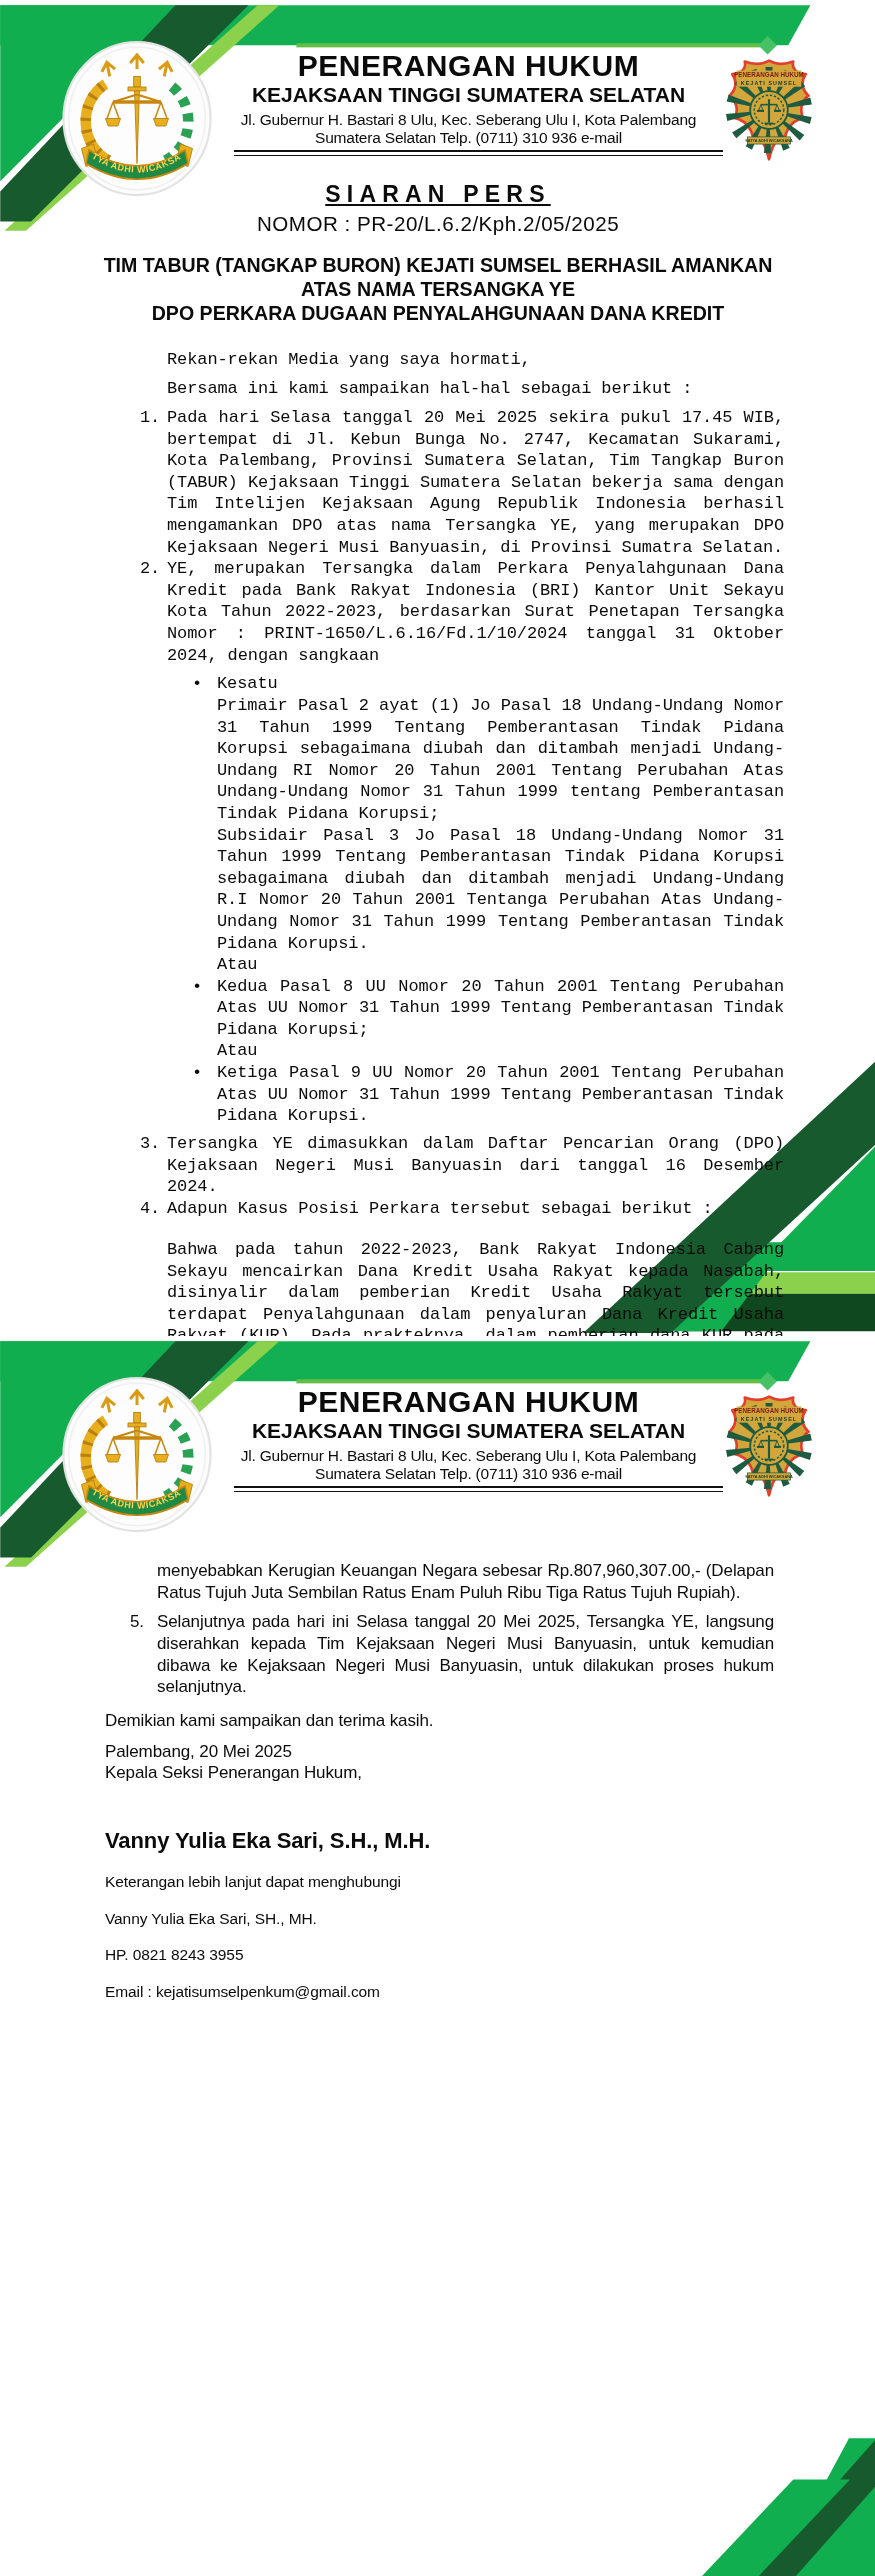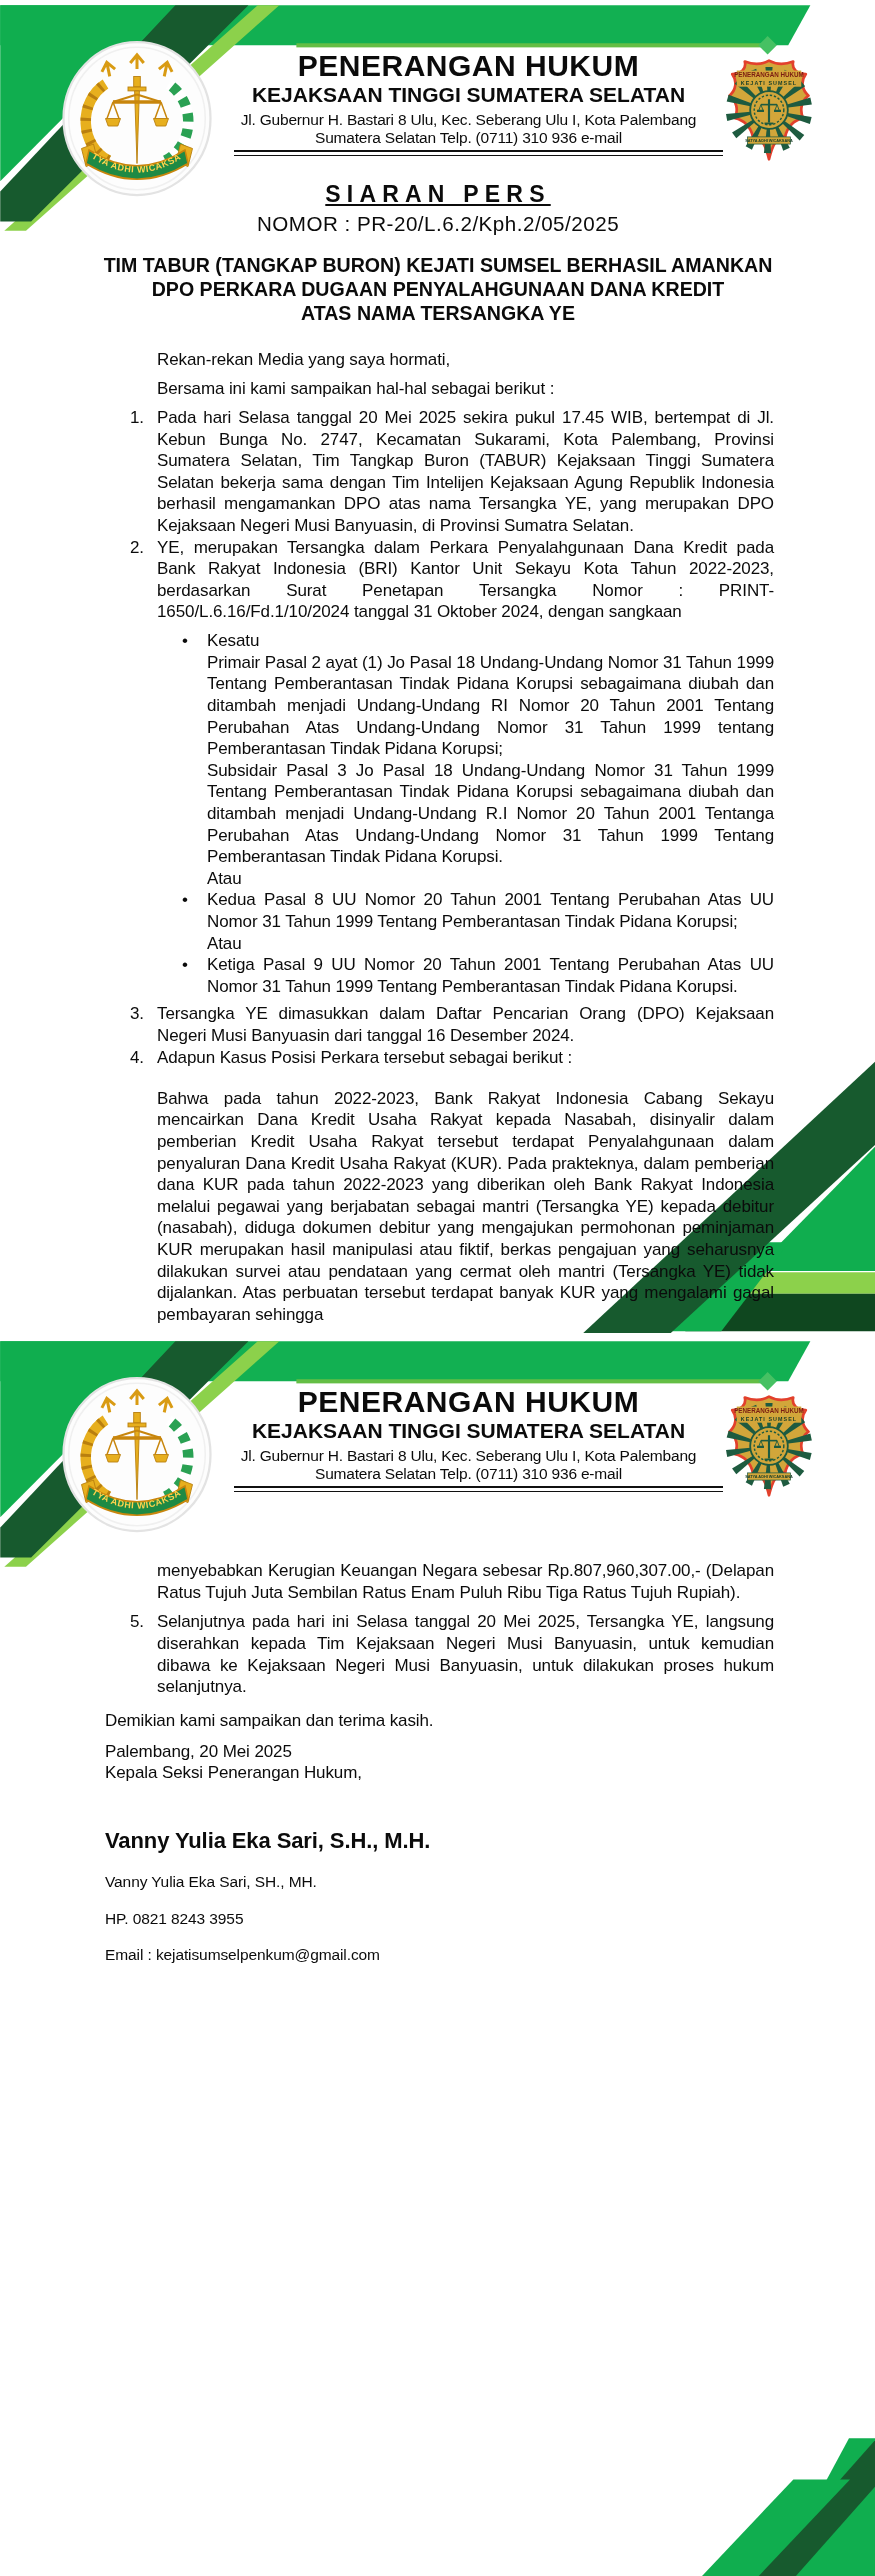--- a/index.html
+++ b/index.html
@@ -21,21 +21,21 @@
 
   
   .press{position:absolute;left:103px;top:181px;width:670px;text-align:center;}
   .press-label{font-size:23px;font-weight:bold;letter-spacing:6.2px;text-decoration:underline;}
   .press-no{font-size:20.6px;font-weight:normal;margin-top:4.1px;letter-spacing:0.5px;}
   .headline{position:absolute;left:93px;top:253px;width:690px;text-align:center;
             font-size:19.6px;font-weight:bold;line-height:24px;}
 
   
   .flow{position:absolute;font-size:17px;line-height:21.6px;letter-spacing:-0.1px;}
-  .b1{left:157px;top:349px;width:617px;}
+  .b1{left:167px;top:349px;width:617px;font-family:Liberation Mono, monospace;}
   .b2{left:157px;top:184px;width:617px;margin-top:40px;}
   .flow p{margin:0;text-align:justify;}
   .greeting{margin-bottom:7.2px !important;text-align:left !important;}
   .intro{margin-bottom:7.7px !important;text-align:center;}
   .item{position:relative;margin:0;}
   .item .num{position:absolute;left:-27px;top:0;}
   .bullets{margin-top:7.2px;margin-bottom:6.2px;}
   .bullet{position:relative;padding-left:50px;}
   .bullet .dot{position:absolute;left:25px;top:0;}
   .case{margin-top:19.6px !important;}
@@ -155,22 +155,22 @@
       <text x="50" y="94" text-anchor="middle" font-size="4.3" font-weight="bold" fill="#143C28">SATYA ADHI WICAKSANA</text>
     </svg>
 
     <div class="press">
       <div class="press-label">SIARAN PERS</div>
       <div class="press-no">NOMOR : PR-20/L.6.2/Kph.2/05/2025</div>
     </div>
 
     <div class="headline">
       <div>TIM TABUR (TANGKAP BURON) KEJATI SUMSEL BERHASIL AMANKAN</div>
+      <div>ATAS NAMA TERSANGKA YE</div>
       <div>DPO PERKARA DUGAAN PENYALAHGUNAAN DANA KREDIT</div>
-      <div>ATAS NAMA TERSANGKA YE</div>
     </div>
 
     <div class="flow b1">
       <p class="greeting">Rekan-rekan Media yang saya hormati,</p>
       <p class="intro">Bersama ini kami sampaikan hal-hal sebagai berikut :</p>
 
       <div class="item">
         <span class="num">1.</span>
         <p>Pada hari Selasa tanggal 20 Mei 2025 sekira pukul 17.45 WIB, bertempat di Jl. Kebun Bunga No. 2747, Kecamatan Sukarami, Kota Palembang, Provinsi Sumatera Selatan, Tim Tangkap Buron (TABUR) Kejaksaan Tinggi Sumatera Selatan bekerja sama dengan Tim Intelijen Kejaksaan Agung Republik Indonesia berhasil mengamankan DPO atas nama Tersangka YE, yang merupakan DPO Kejaksaan Negeri Musi Banyuasin, di Provinsi Sumatra Selatan.</p>
       </div>
@@ -308,20 +308,21 @@
         <span class="num">5.</span>
         <p>Selanjutnya pada hari ini Selasa tanggal 20 Mei 2025, Tersangka YE, langsung diserahkan kepada Tim Kejaksaan Negeri Musi Banyuasin, untuk kemudian dibawa ke Kejaksaan Negeri Musi Banyuasin, untuk dilakukan proses hukum selanjutnya.</p>
       </div>
     </div>
 
     <div class="flow closing">
       <p class="sp18">Demikian kami sampaikan dan terima kasih.</p>
       <p>Palembang, 20 Mei 2025</p>
       <p>Kepala Seksi Penerangan Hukum,</p>
       <p class="signer">Vanny Yulia Eka Sari, S.H., M.H.</p>
+      <p class="contact">Keterangan lebih lanjut dapat menghubungi</p>
       <p class="contact-line">Vanny Yulia Eka Sari, SH., MH.</p>
       <p class="contact-line">HP. 0821 8243 3955</p>
       <p class="contact-line">Email : kejatisumselpenkum@gmail.com</p>
     </div>
   </div>
 
 </div>
 
 
 </body></html>

